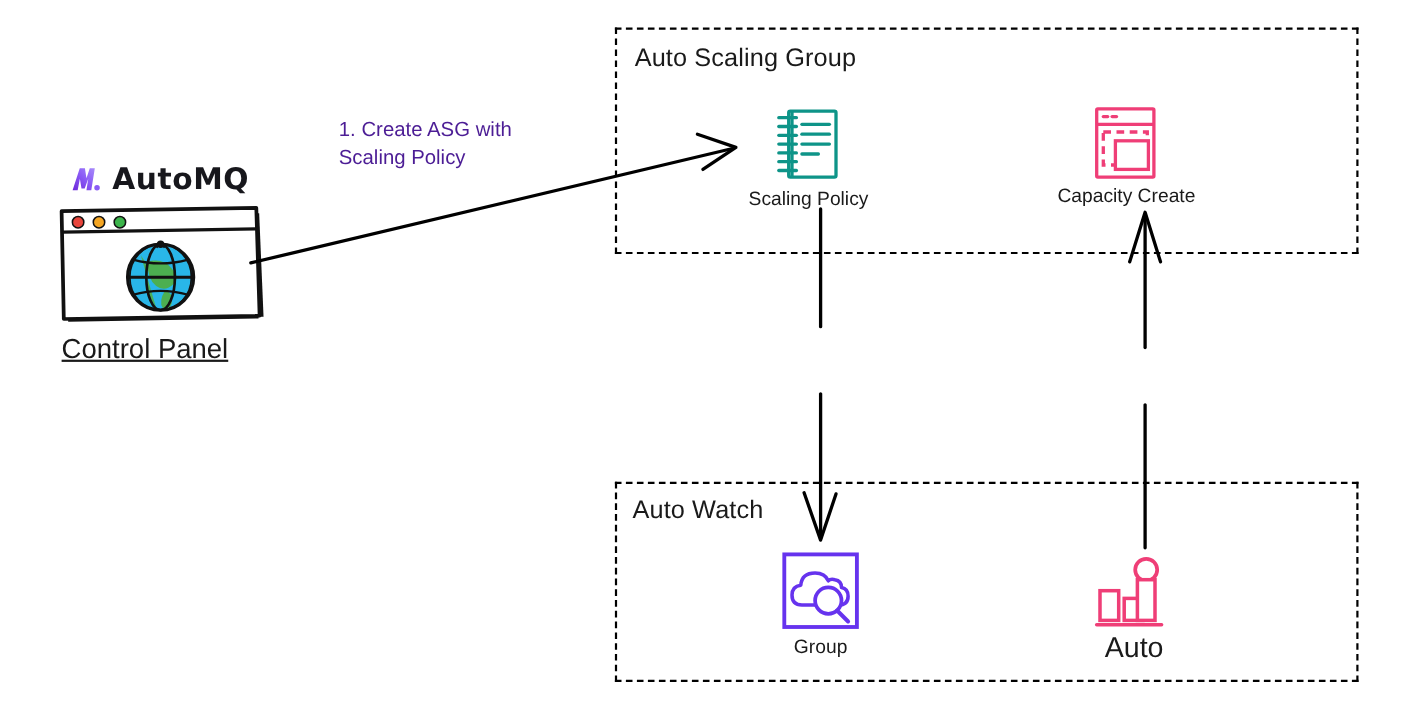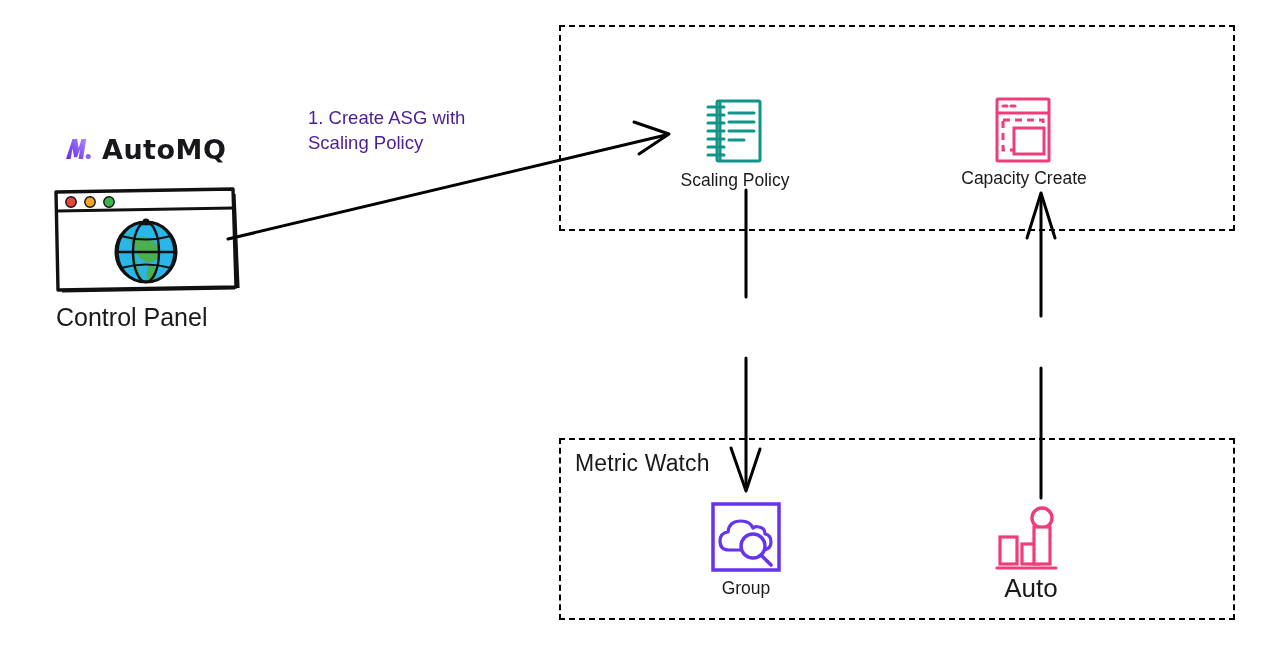--- a/index.html
+++ b/index.html
@@ -81,21 +81,21 @@
     font-family: "DejaVu Sans", sans-serif;
   }
 
   svg { display: block; overflow: visible; }
 </style>
 </head>
 <body>
 
 <div id="canvas">
 
-  <div class="brand abs" style="left:63px; top:134px;justify-content:space-between;">
+  <div class="brand abs" style="left:63px; top:148px;justify-content:space-between;">
     <span>
       <svg width="30" height="30" viewBox="0 0 30 30" aria-hidden="true">
         <defs>
           <linearGradient id="mqgrad" x1="0" y1="1" x2="1" y2="0">
             <stop offset="0%" stop-color="#6d28d9"></stop>
             <stop offset="55%" stop-color="#8b5cf6"></stop>
             <stop offset="100%" stop-color="#a78bfa"></stop>
           </linearGradient>
         </defs>
         <path d="M3 24 L9.5 4 L14.2 4 L15.6 13 L18.6 4 L23.2 4 L20.0 24 L15.6 24 L17.2 13.5 L14.0 22.3 L11.1 22.3 L9.6 13.5 L7.6 24 Z" fill="url(#mqgrad)"></path>
@@ -130,23 +130,24 @@
         <path d="M66,68 L126,68" stroke="#111111" stroke-width="2.6"></path>
         <path d="M71,52 q25,7 50,0" stroke="#111111" stroke-width="2" fill="none"></path>
         <path d="M71,84 q25,-7 50,0" stroke="#111111" stroke-width="2" fill="none"></path>
 
         <circle cx="96" cy="38" r="3.4" fill="#111111"></circle>
         <path d="M92,41 q4,-6 8,0" stroke="#111111" stroke-width="2.4" fill="none"></path>
       </g>
     </svg>
   </div>
 
-  <div class="cp-label" style="left:56px; top:305px;">Control Panel</div>
+  <div class="cp-label" style="left:56px; top:305px;text-decoration:underline;">Control Panel</div>
 
   <div class="group-box abs" style="left:559px; top:25px; width:676px; height:206px;"></div>
+  <div class="group-title" style="left:577px; top:41px;">Auto Scaling Group</div>
 
   <div class="abs" style="left:704px; top:96px;">
     <svg width="62" height="72" viewBox="0 0 62 72">
 
       <rect x="13" y="5" width="43" height="60" rx="1.5" fill="#ffffff" stroke="#0e9488" stroke-width="3"></rect>
 
       <g stroke="#0e9488" stroke-width="3" stroke-linecap="round">
         <line x1="4" y1="11" x2="20" y2="11"></line>
         <line x1="4" y1="19" x2="20" y2="19"></line>
         <line x1="4" y1="27" x2="20" y2="27"></line>
@@ -176,21 +177,21 @@
       <line x1="19" y1="11" x2="23" y2="11" stroke="#ef3e77" stroke-width="3" stroke-linecap="round"></line>
 
       <rect x="11" y="25" width="40" height="30" fill="none" stroke="#ef3e77" stroke-width="3" stroke-dasharray="7 5"></rect>
 
       <rect x="22" y="33" width="30" height="26" fill="#ffffff" stroke="#ef3e77" stroke-width="3"></rect>
     </svg>
   </div>
   <div class="node-label" style="left:938px; top:170px; width:172px;">Capacity Create</div>
 
   <div class="group-box abs" style="left:559px; top:438px; width:676px; height:182px;"></div>
-  <div class="group-title" style="left:575px; top:452px;">Metric Watch</div>
+  <div class="group-title" style="left:575px; top:452px;">Auto Watch</div>
 
   <div class="abs" style="left:709px; top:500px;">
     <svg width="74" height="74" viewBox="0 0 74 74">
       <rect x="4" y="4" width="66" height="66" fill="#ffffff" stroke="#6633ee" stroke-width="3.5"></rect>
 
       <path d="M20,50 q-9,0 -9,-9 q0,-8 8,-9 q1,-11 13,-11 q9,0 12,7
                q2,-2 6,-1 q6,1 6,7 q6,1 6,8 q0,8 -9,8 z" fill="#ffffff" stroke="#6633ee" stroke-width="3.2" stroke-linejoin="round"></path>
 
       <circle cx="44" cy="46" r="12" fill="#ffffff" stroke="#6633ee" stroke-width="3.4"></circle>
       <line x1="52" y1="55" x2="62" y2="65" stroke="#6633ee" stroke-width="3.6" stroke-linecap="round"></line>

